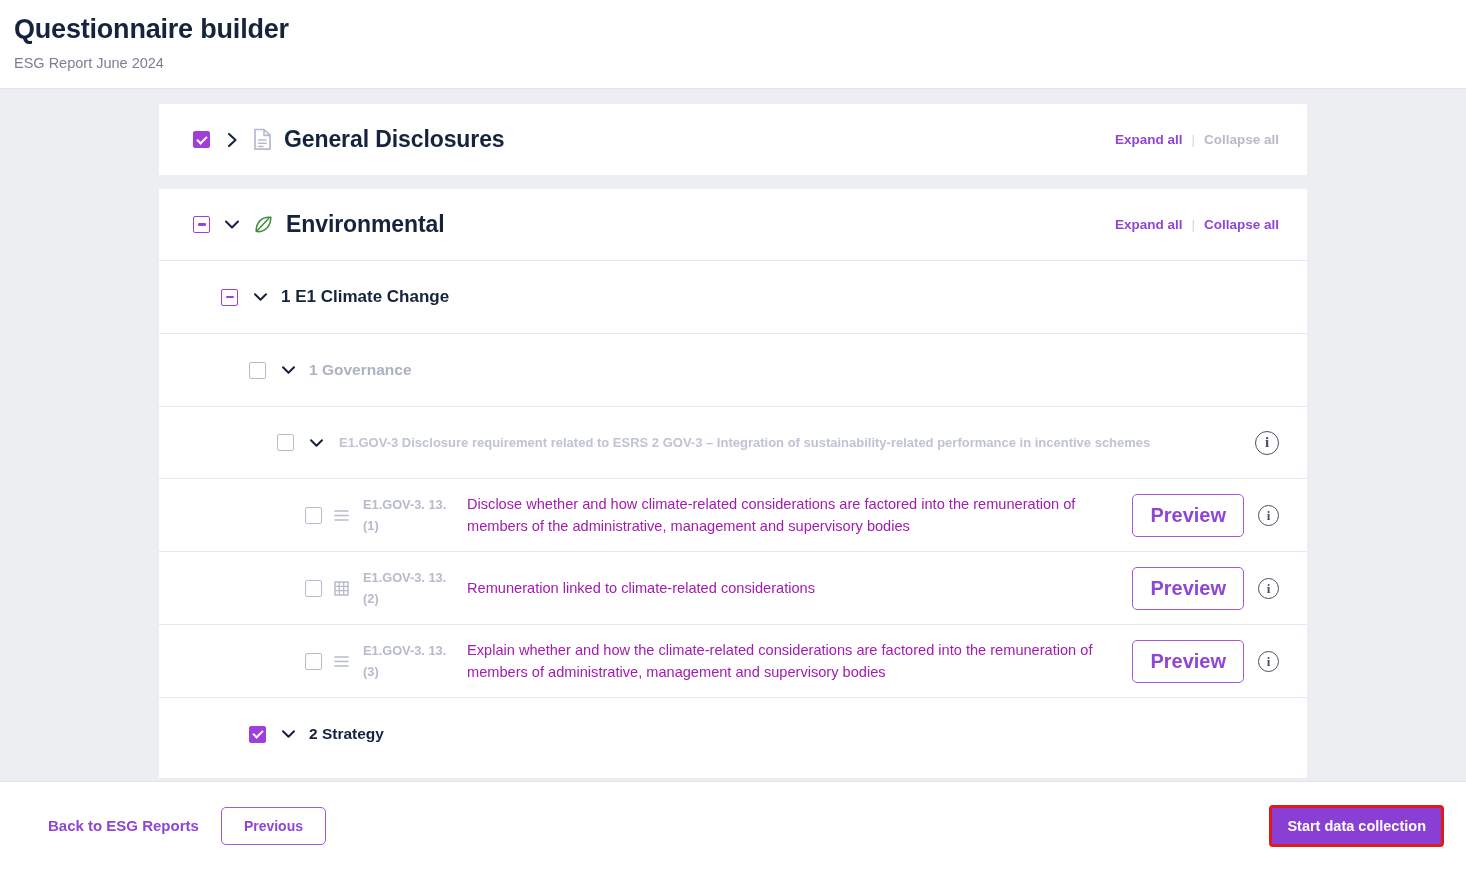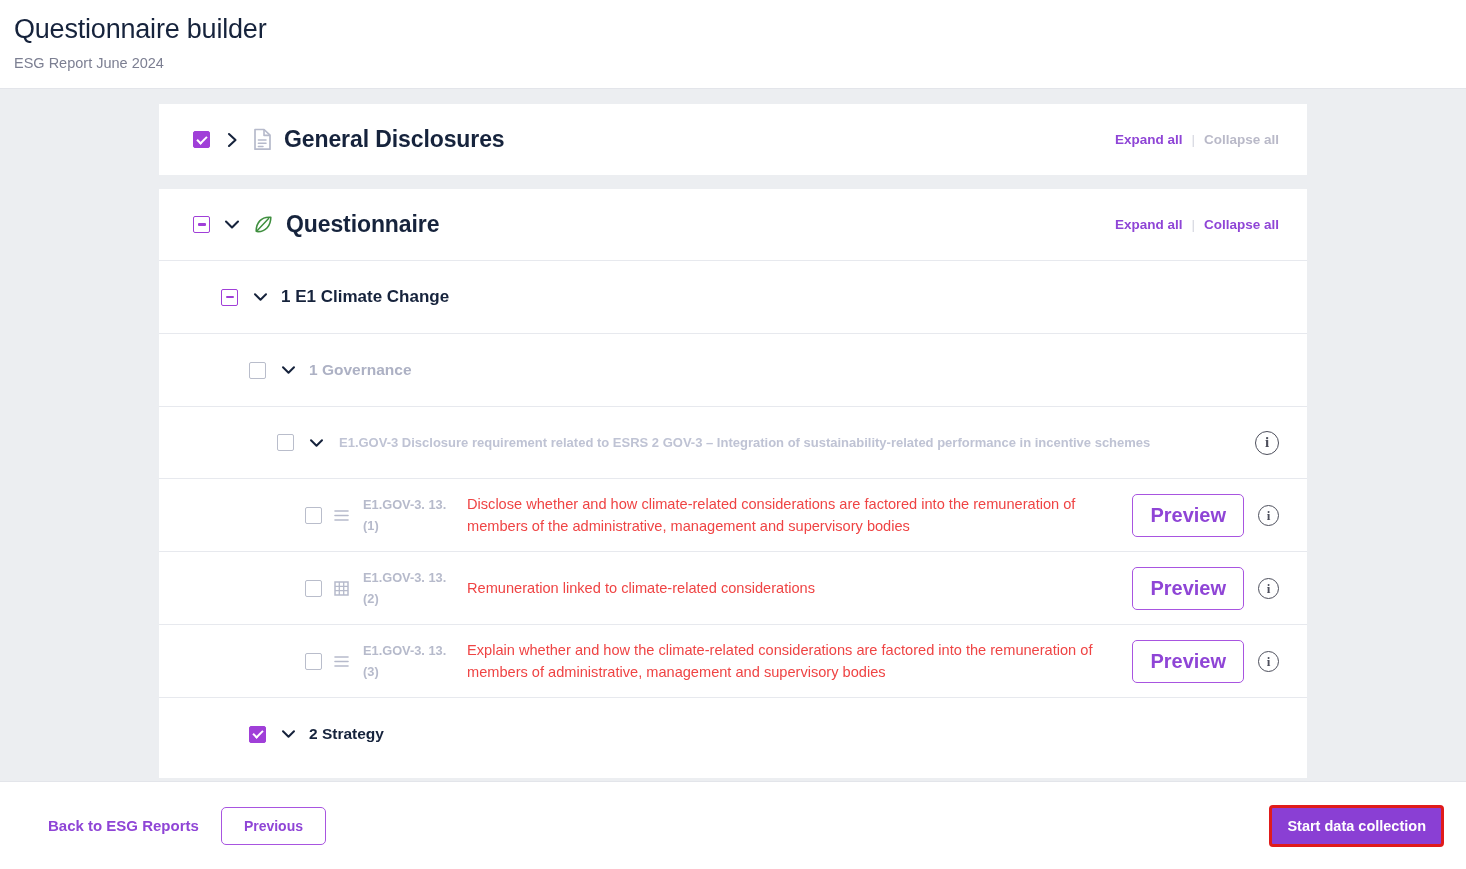--- a/index.html
+++ b/index.html
@@ -13,21 +13,21 @@
   
   .page-header {
     height: 89px;
     background: #ffffff;
     padding: 12px 0 0 14px;
     border-bottom: 1px solid #e3e5ea;
     position: relative;
   }
   .page-title {
     font-size: 27px;
-    font-weight: normal;
+    font-weight: bold;
     color: #16233c;
     letter-spacing: -0.2px;
     line-height: 34px;
   }
   .page-subtitle {
     font-size: 14.5px;
     color: #7c7f92;
     margin-top: 8px;
     line-height: 18px;
   }
@@ -184,21 +184,21 @@
     flex: 0 0 90px;
     margin-left: 14px;
     font-size: 12.8px;
     font-weight: bold;
     color: #b6bacb;
     line-height: 21px;
   }
   .q-text {
     margin-left: 14px;
     font-size: 14.6px;
-    color: #ef4444;
+    color: #a21caf;
     line-height: 22px;
     flex: 1 1 auto;
     max-width: 690px;
   }
   .q-actions {
     display: flex;
     align-items: center;
     gap: 14px;
     flex: 0 0 auto;
     margin-left: auto;
@@ -334,21 +334,21 @@
             <svg width="16" height="11" viewBox="0 0 16 11" fill="none">
               <path d="M2 2.5 L8 8.5 L14 2.5" stroke="#16233c" stroke-width="2.1" stroke-linecap="round" stroke-linejoin="round"></path>
             </svg>
           </span>
           <span class="type-icon">
             <svg width="21" height="21" viewBox="0 0 21 21" fill="none">
               <path d="M17.8 3.2 C17.8 12 12.4 17.6 5.2 17.6 C3.8 17.6 3.2 17.1 3.2 17.1 C3.2 8.3 8.6 3.2 15.8 3.2 Z" stroke="#3f8f3f" stroke-width="1.6" stroke-linejoin="round"></path>
               <path d="M3.6 17.2 L15.6 4.6" stroke="#3f8f3f" stroke-width="1.5" stroke-linecap="round"></path>
             </svg>
           </span>
-          <span class="label-xl">Questionnaire</span>
+          <span class="label-xl">Environmental</span>
         </div>
         <div class="exp-links">
           <span class="exp-link">Expand all</span>
           <span class="exp-sep">|</span>
           <span class="exp-link">Collapse all</span>
         </div>
       </div>
 
       <div class="row ind-1" style="min-height:73px">
         <div class="left-group">

